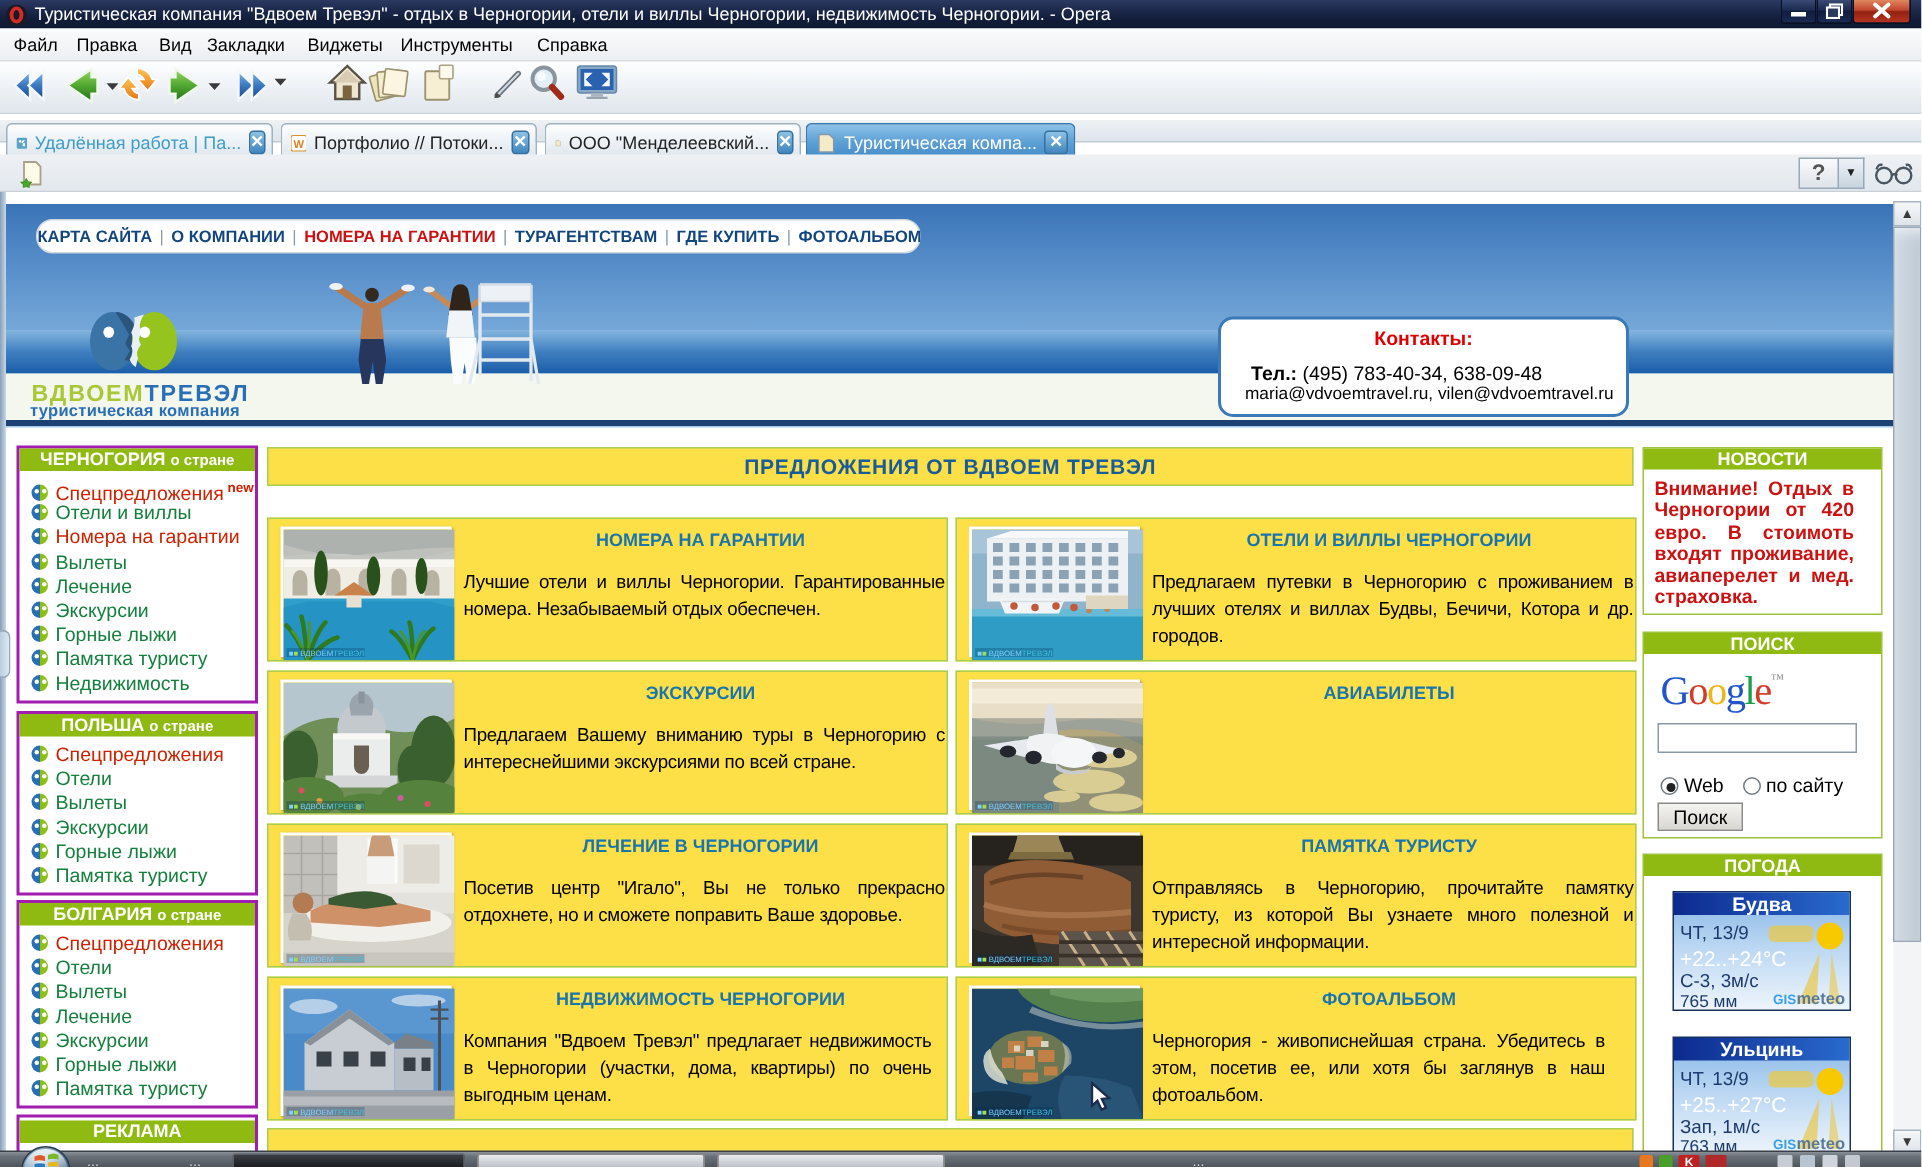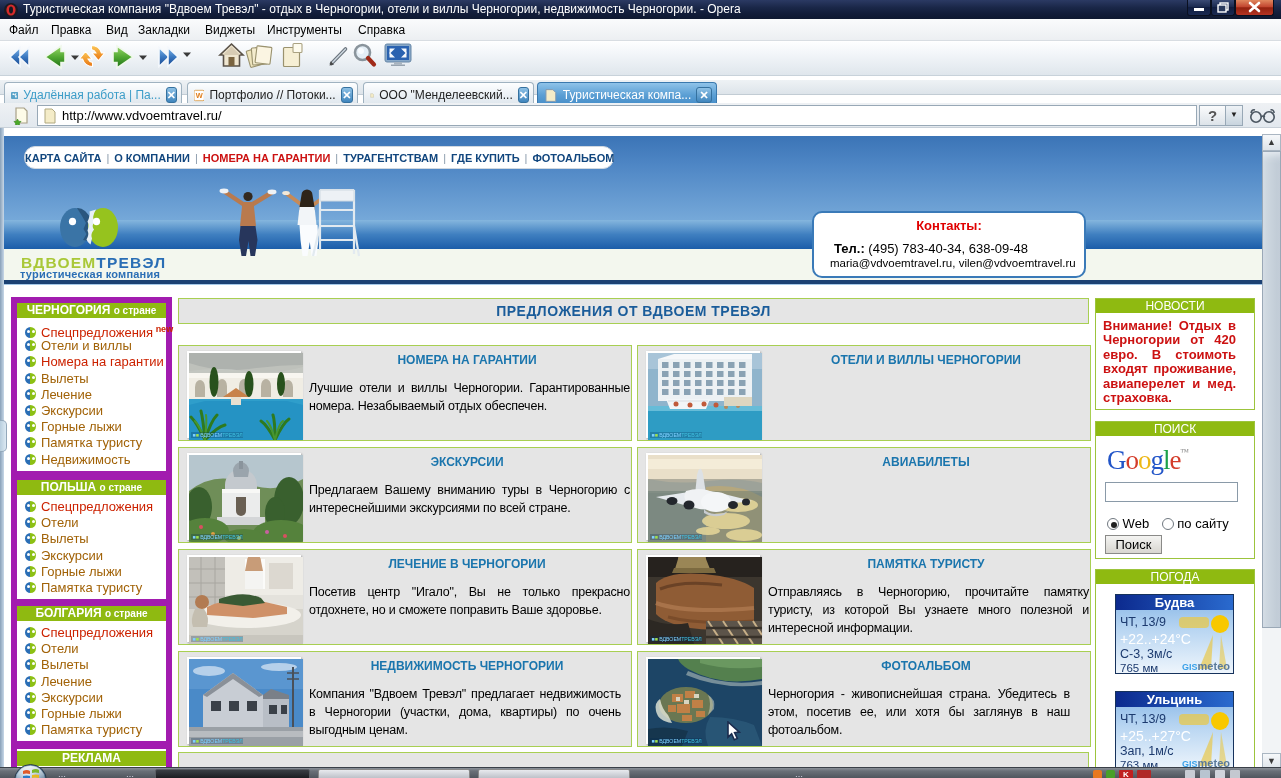--- a/index.html
+++ b/index.html
@@ -35,40 +35,40 @@
 
 #logotxt{left:17px;top:118px;font-size:15.5px;font-weight:bold;letter-spacing:1.2px;color:#a9c838;white-space:nowrap}
 #logotxt span{color:#2a6eb5}
 #logosub{left:16px;top:132px;font-size:11px;font-weight:bold;color:#2a6eb5;letter-spacing:0.2px}
 
 #contacts{left:808px;top:75px;width:274px;height:67px;background:#fff;border:2px solid #3a7ab8;border-radius:10px;font-size:13px}
 #contacts .ttl{color:#e00000;font-weight:bold;text-align:center;margin-top:5px;font-size:13px}
 #contacts .tel{margin:8px 0 0 20px;color:#000}
 #contacts .eml{margin:1px 0 0 16px;font-size:11.5px;color:#000}
 
-.sbox{position:absolute;background:#fff;border:6px solid #a21caf;width:161px;left:11px}
+.sbox{position:absolute;background:#fff;border:2px solid #a21caf;width:161px;left:11px}
 .shead{background:#8fba11;color:#fff;font-weight:bold;font-size:12px;text-align:center;height:15px;line-height:15px}
 .shead small{font-size:10px}
-.sitem{font-size:13px;color:#a16207;padding:1px 0 1px 8px;white-space:nowrap;height:16.2px;line-height:15px}
+.sitem{font-size:13px;color:#15803d;padding:1px 0 1px 8px;white-space:nowrap;height:16.2px;line-height:15px}
 .sitem.red{color:#cc2200}
 .sup{color:#cc2200;font-size:9px;font-weight:bold;vertical-align:super}
 .ico{display:inline-block;width:11px;height:11px;border-radius:50%;background:linear-gradient(90deg,#2a6eb5 50%,#8cc014 50%);vertical-align:-1px;margin-right:5px;position:relative}
 .dotl,.dotr{position:absolute;width:3px;height:3px;border-radius:50%;background:#fff;top:3px}
 .dotl{left:2px}.dotr{left:7px}
 
-.gbox{position:absolute;background:#e5e5e5;border:1px solid #a8cf52}
+.gbox{position:absolute;background:#fde047;border:1px solid #a8cf52}
 #mainhead{left:178px;top:170px;width:911px;height:26px;color:#1a5c9a;font-weight:bold;font-size:14px;letter-spacing:0.5px;text-align:center;line-height:24px}
 .offer{width:454px;height:96px}
 .offer .oimg{position:absolute;left:8px;top:5px;width:114px;height:87px;border:2px solid #fff;box-shadow:1px 1px 2px rgba(0,0,0,.35)}
 .offer .otitle{position:absolute;left:126px;top:7px;width:324px;text-align:center;color:#1a75ad;font-weight:bold;font-size:12px}
 .offer .otext{position:absolute;left:130px;top:33px;width:321px;font-size:12.5px;letter-spacing:-0.2px;line-height:18px;text-align:justify;color:#000}
 #footbox{left:178px;top:624px;width:911px;height:40px}
 
 .rbox{position:absolute;left:1095px;width:160px;background:#fff;border:1px solid #9cc43c}
-.rhead{background:#8fba11;color:#fff;font-weight:normal;font-size:12px;text-align:center;height:14px;line-height:14px}
+.rhead{background:#8fba11;color:#fff;font-weight:bold;font-size:12px;text-align:center;height:14px;line-height:14px}
 #news{top:170px;height:112px}
 #newstext{padding:6px 6px 0 7px;width:146px;color:#cc1111;font-weight:bold;font-size:13px;line-height:14.4px;text-align:justify}
 #search{top:293px;height:138px}
 #weather{top:441px;height:209px}
 
 #taskbar{left:0;top:767px;width:1281px;height:11px;background:linear-gradient(180deg,#8a9098 0%,#6a7078 30%,#50565e 100%);border-top:1px solid #3a4048}
 </style></head>
 <body>
 
 <div class="abs" id="titlebar">
@@ -203,25 +203,20 @@
     <svg class="fav" viewBox="0 0 14 14">
         <path d="M2 1h7l3 3v9H2z" fill="#f4ecc8" stroke="#8098b0"></path>
       </svg>Туристическая компа...<div class="tabx">✕</div></div>
 </div>
 
 <div class="abs" id="addrbar">
   <svg class="abs" style="left:12px;top:4px" width="18" height="18" viewBox="0 0 18 18">
       <path d="M4 1h8l3 3v12H4z" fill="#fdfbe8" stroke="#a8a088" stroke-width="1.2"></path>
       <path d="M5.5 12 l1.2 2.2 2.5.3 -1.9 1.7.5 2.5 -2.3-1.3 -2.3 1.3.5-2.5 -1.9-1.7 2.5-.3z" fill="#4aaa28" stroke="#2a7a10" stroke-width="0.5"></path>
     </svg>
-  <div class="abs" id="urlfield">http://www.vdvoemtravel.ru/
-    <svg class="abs" style="left:4px;top:2px" width="16" height="16" viewBox="0 0 16 16">
-        <path d="M3 1h7l3 3v11H3z" fill="#f4ecc8" stroke="#b0a880"></path>
-      </svg>
-  </div>
   <div class="abs" style="left:1199px;top:2px;width:27px;height:21px;background:linear-gradient(180deg,#fafbfc,#dde3e9);border:1px solid #98a8b6;color:#555;font-weight:bold;text-align:center;line-height:20px;font-size:15px">?</div>
   <div class="abs" style="left:1226px;top:2px;width:17px;height:21px;background:linear-gradient(180deg,#eef2f6,#c8d4de);border:1px solid #98a8b6;border-left:none;text-align:center;line-height:18px;font-size:8px;color:#222">▼</div>
   <svg class="abs" style="left:1249px;top:4px" width="28" height="17" viewBox="0 0 28 17">
       <g fill="none" stroke="#4a5560" stroke-width="1.6">
         <circle cx="7" cy="10" r="5.2"></circle>
         <circle cx="20" cy="10" r="5.2"></circle>
         <path d="M12.2 10 q1.8 -2 3.6 0 M2 6 Q3 2 6 3 M25.2 6 Q24.5 2 21.5 3"></path>
       </g>
     </svg>
 </div>
@@ -408,20 +403,21 @@
           </g>
 <g fill="#b88a5a">
             <circle cx="78" cy="54" r="2"></circle>
             <circle cx="90" cy="53" r="2"></circle>
           </g>
 <rect x="76" y="44" width="28" height="9" fill="#ded6c0"></rect>
 <rect x="2" y="79" width="52" height="6" fill="rgba(0,40,80,0.25)"></rect>
           <text x="3.5" y="84" font-size="5.2" fill="#7fd0ff" font-family="Liberation Sans">■<tspan fill="#9fe04f">■</tspan> ВДВОЕМ<tspan fill="#40c0e0">ТРЕВЭЛ</tspan></text>
         </svg></div>
       <div class="otitle">ОТЕЛИ И ВИЛЛЫ ЧЕРНОГОРИИ</div>
+      <div class="otext">Предлагаем путевки в Черногорию с проживанием в лучших отелях и виллах Будвы, Бечичи, Котора и др. городов.</div>
     </div>
 <div class="gbox offer" style="left:178px;top:319px">
       <div class="oimg"><svg width="114" height="87" viewBox="0 0 114 87" preserveAspectRatio="none">
           <rect width="114" height="87" fill="#b6c6ce"></rect>
 <path d="M0 36 Q26 16 56 28 T114 24 V87 H0 Z" fill="#6f8e58"></path>
 <path d="M36 30 a16 16 0 0 1 32 0 v6 h-32z" fill="#c4c9ce"></path>
 <path d="M44 16 a8 9 0 0 1 16 0 l-1 6 h-14z" fill="#9aa4ac"></path>
 <rect x="50" y="6" width="4" height="8" fill="#8a949c"></rect>
 <rect x="33" y="34" width="38" height="30" fill="#ebecec"></rect>
 <rect x="33" y="34" width="38" height="4" fill="#f8f8f6"></rect>

